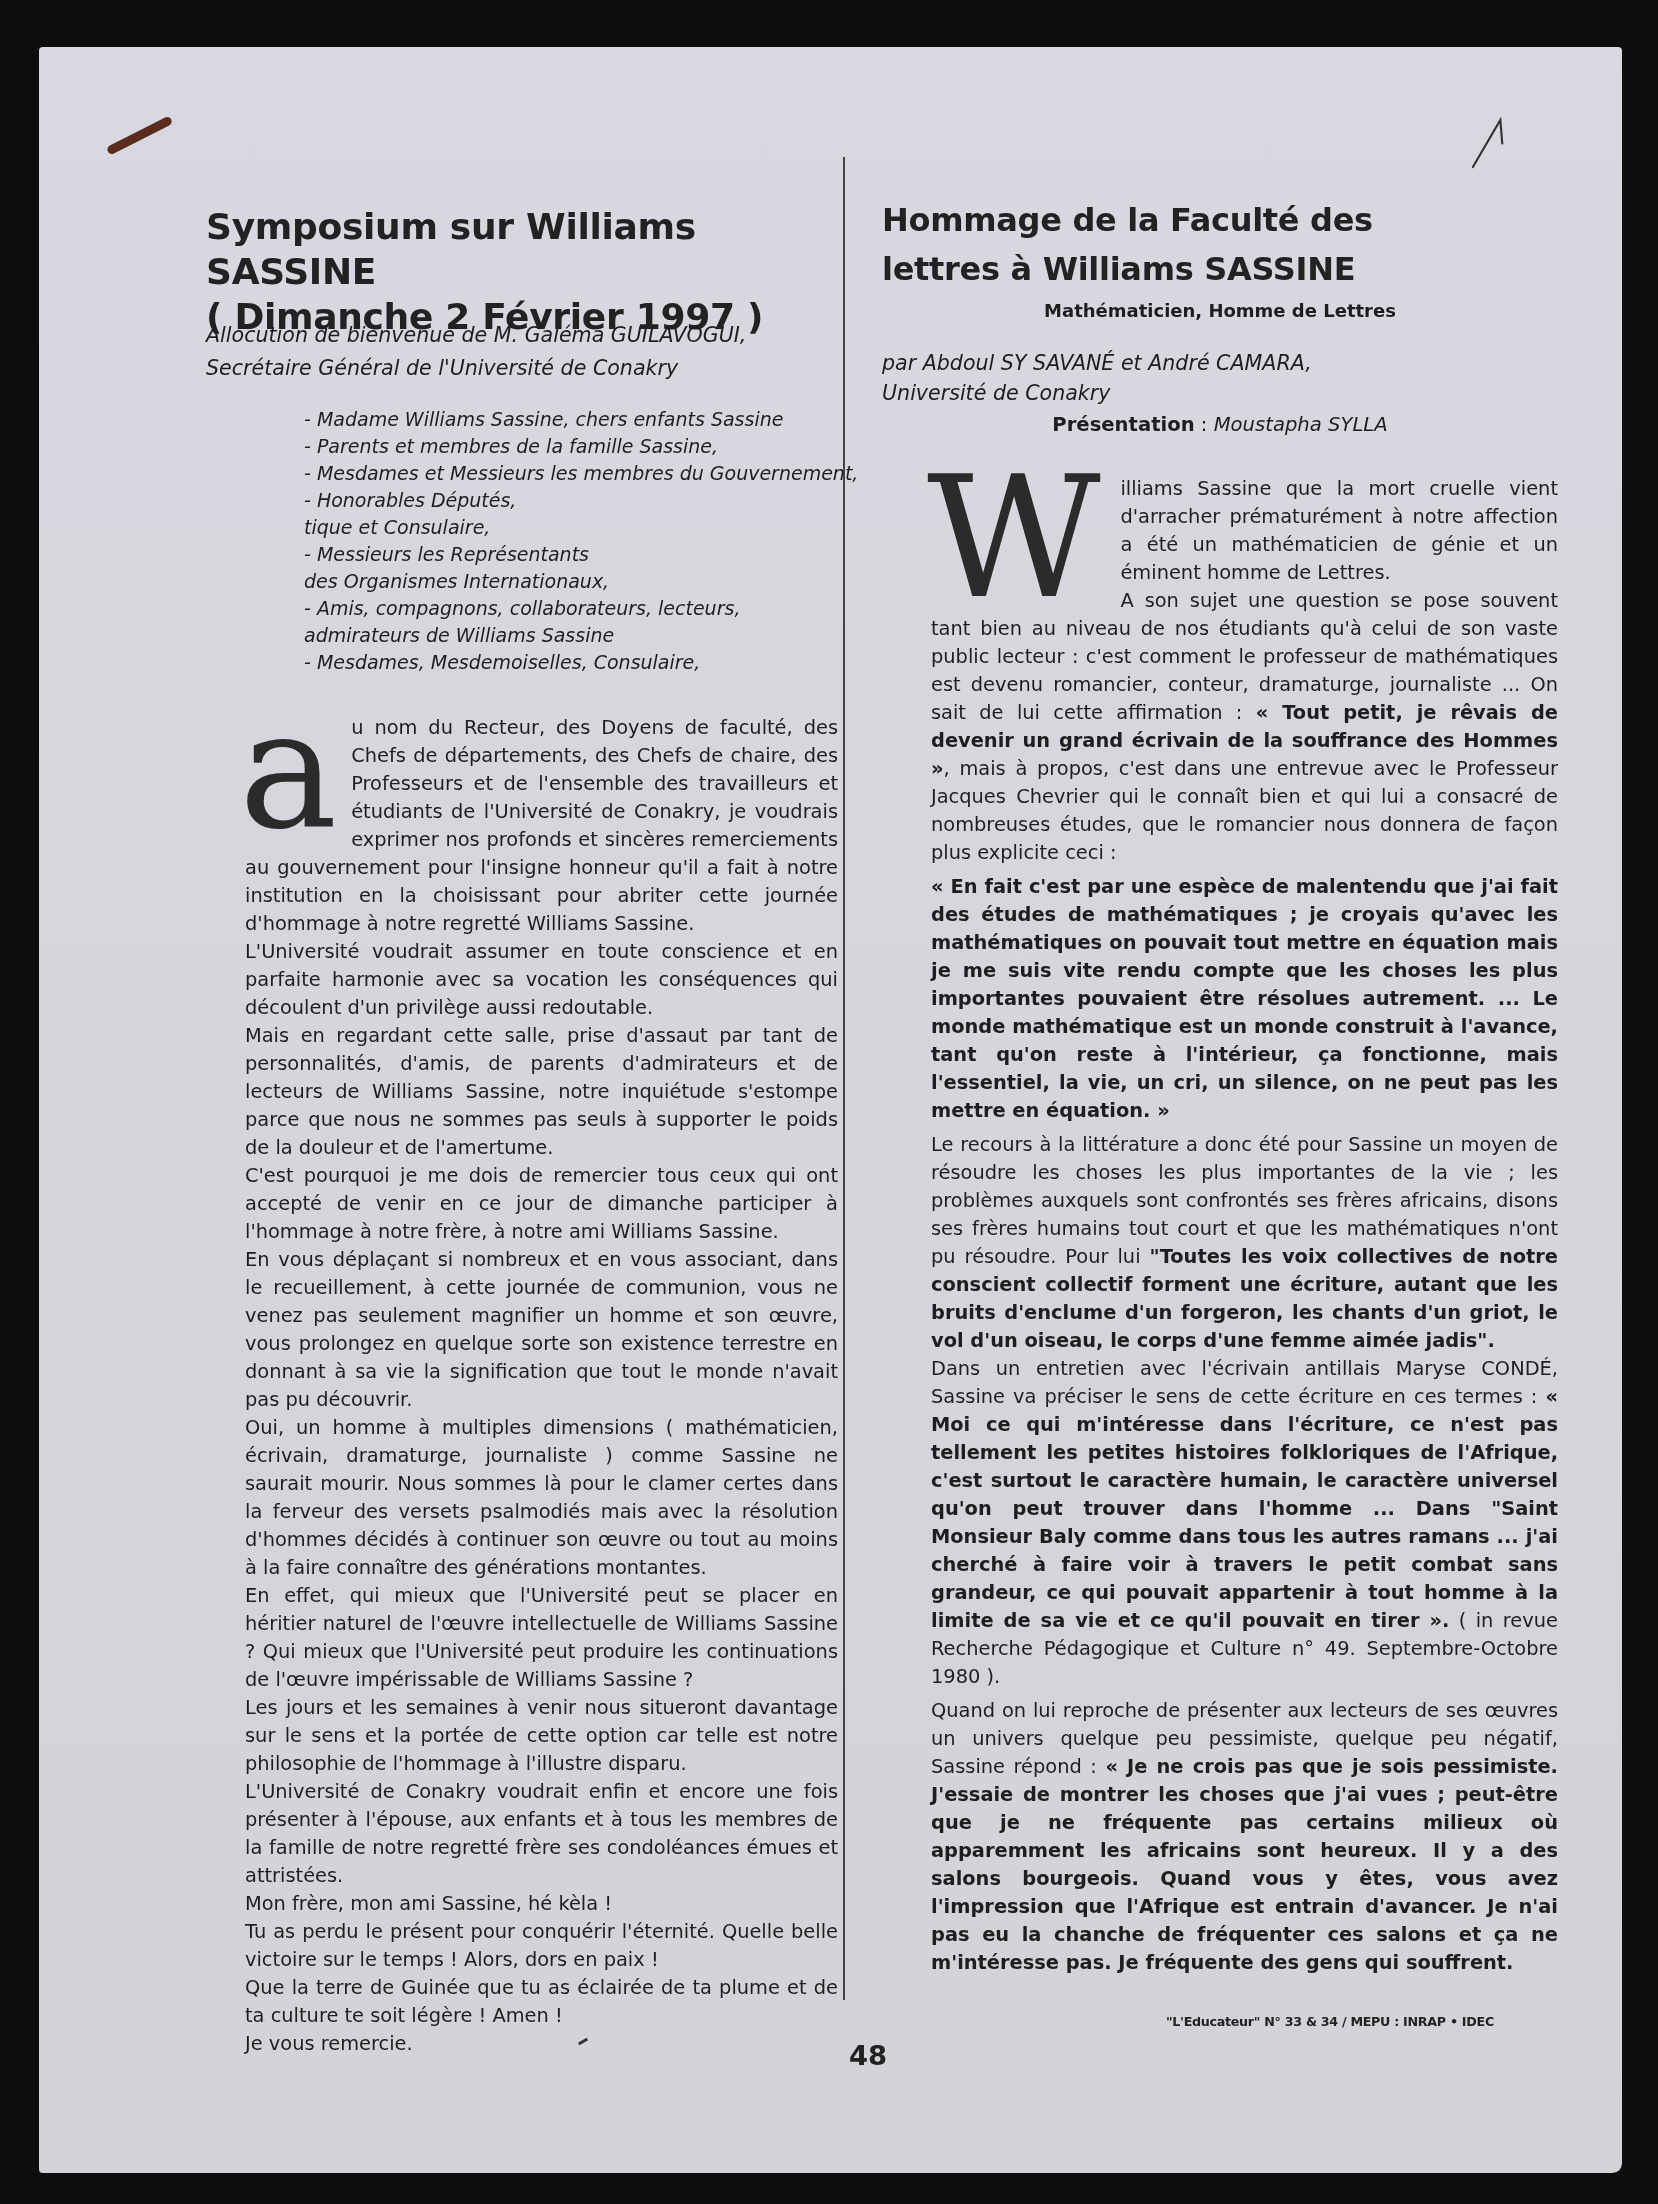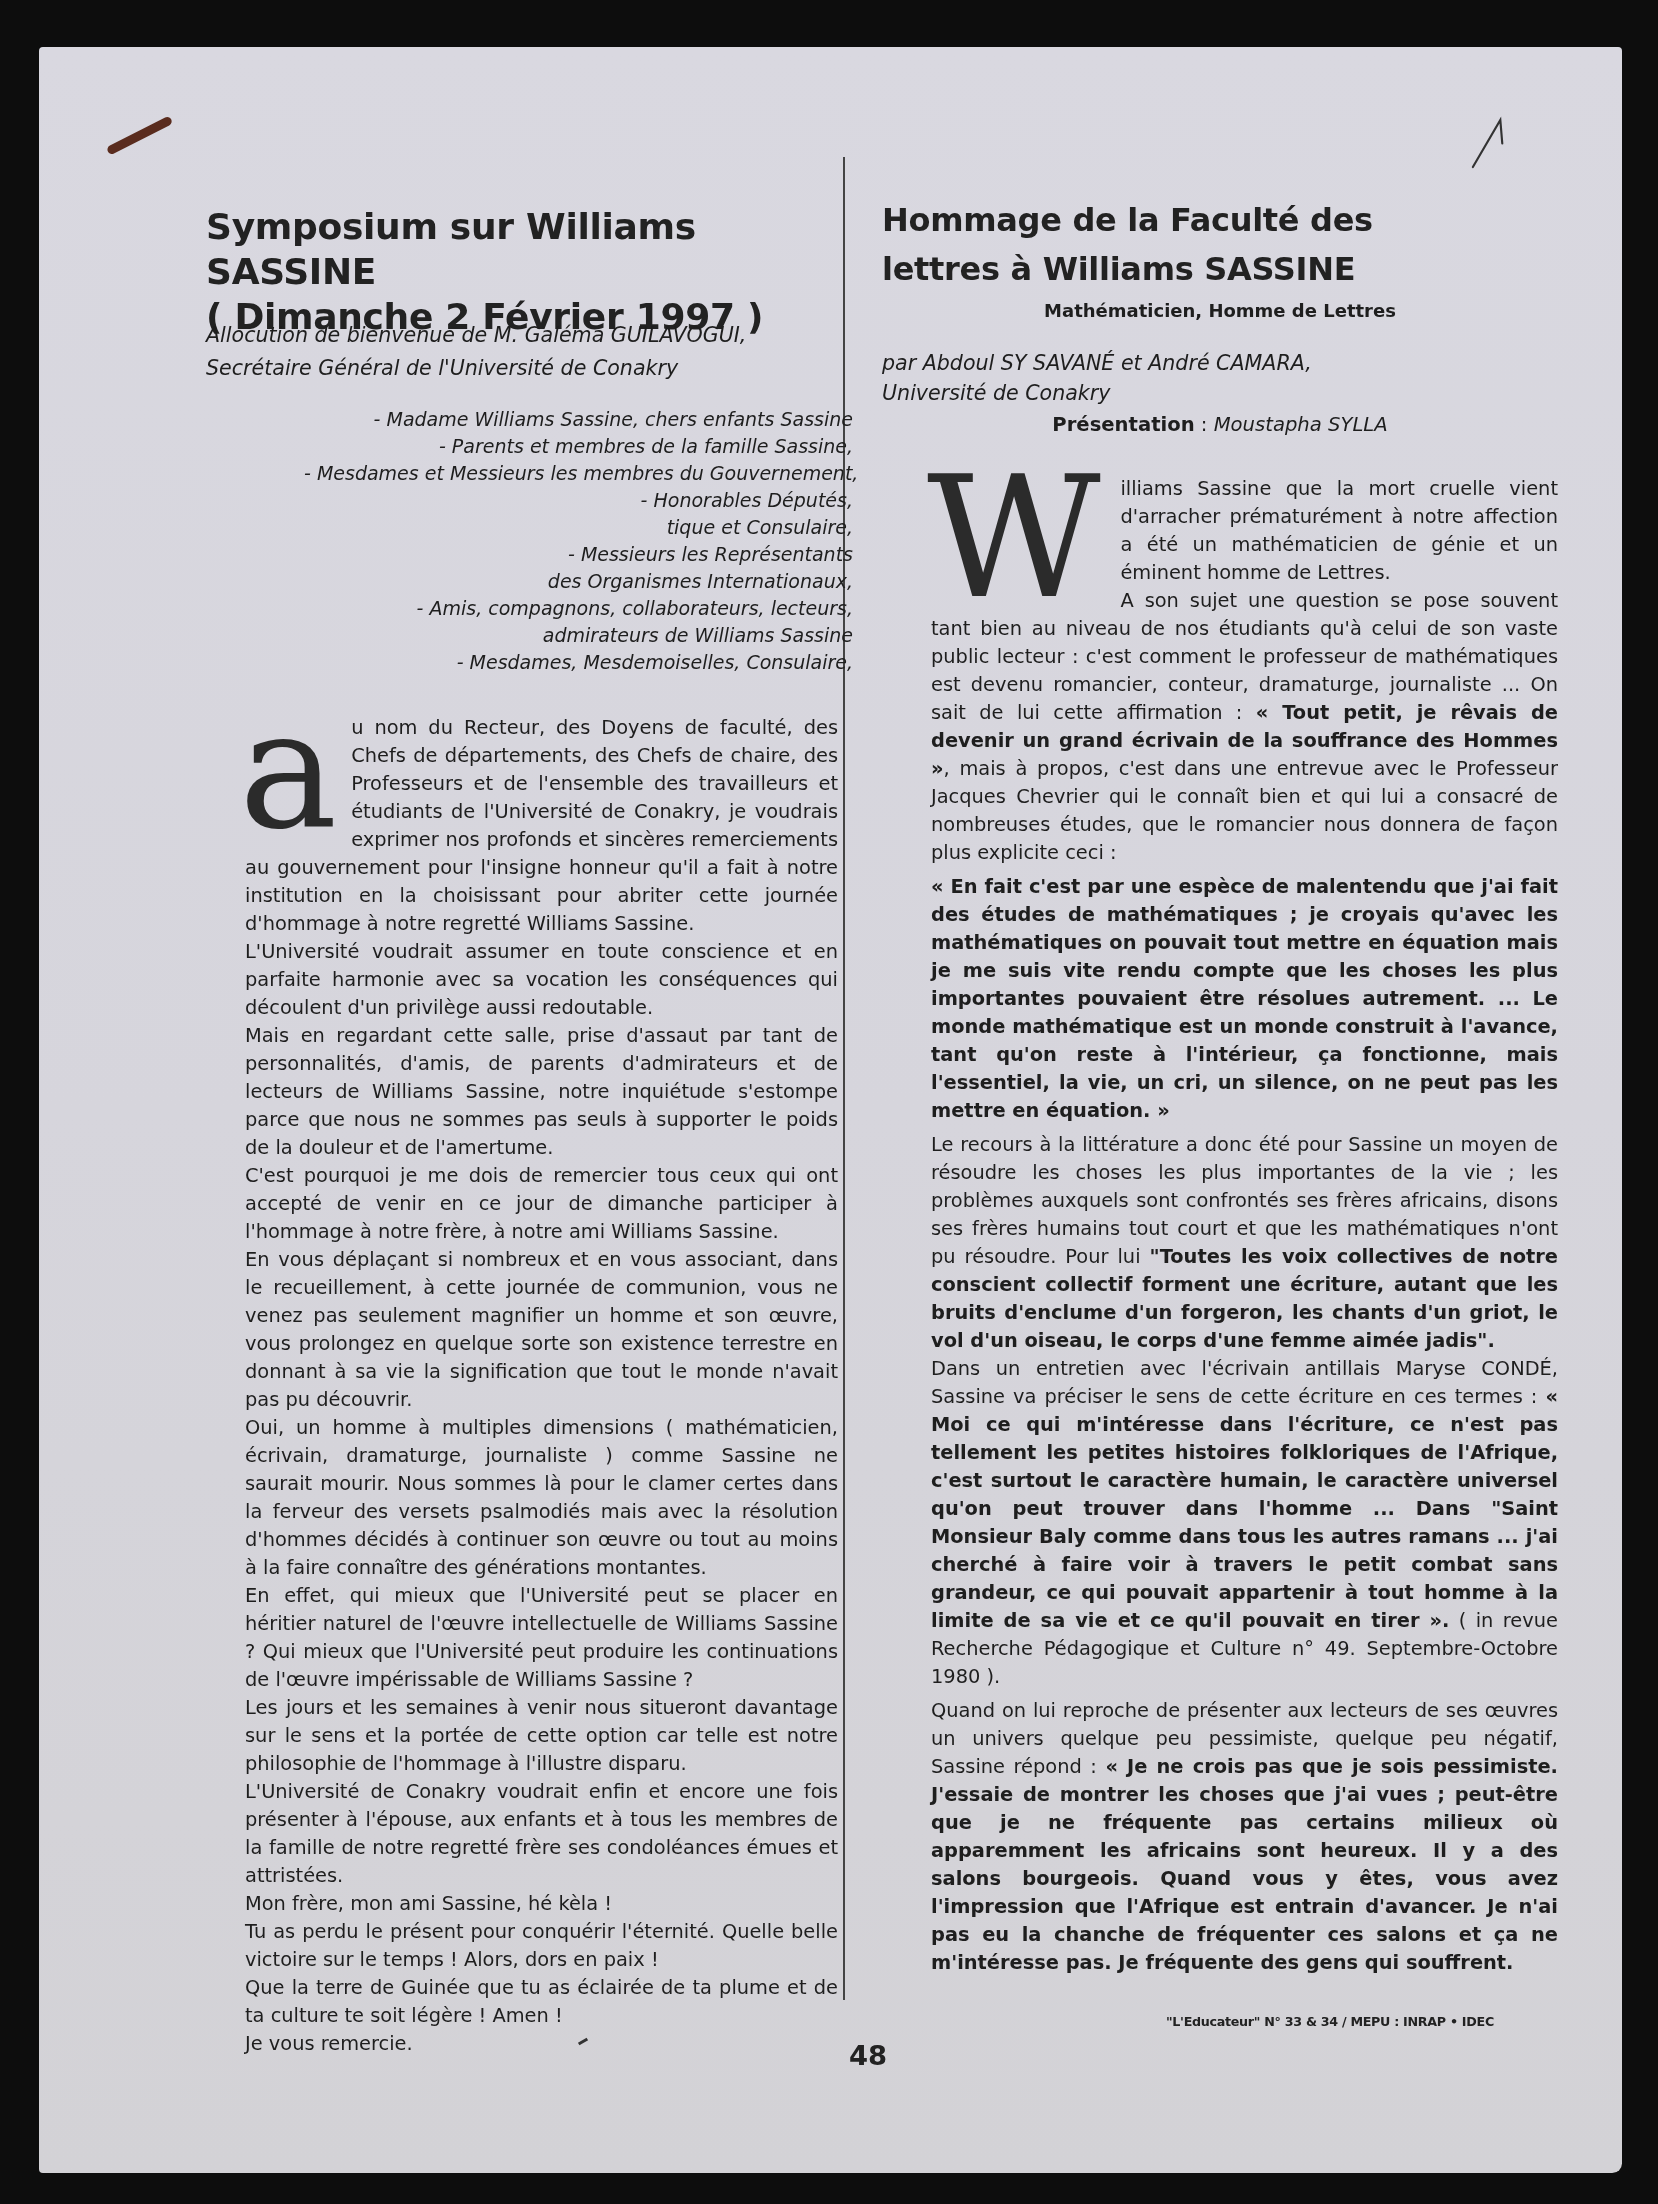--- a/index.html
+++ b/index.html
@@ -36,21 +36,21 @@
       font-weight: bold; text-align: left; margin: 0;
       color: #222; letter-spacing: -0.3px;
     }
     .left-title { position: absolute; top: 157px; width: 100%; font-size: 36px; line-height: 45px; }
     .byline { position: absolute; font-style: italic; text-align: left; width: 100%; font-size: 20.6px; line-height: 33px; }
     .left-byline { top: 272px; }
     .salutations {
       position: absolute; left: 98px; top: 359px; width: 549px;
       font-style: italic; font-size: 19px; line-height: 27px;
     }
-    .salutations div { white-space: nowrap; text-align: right; }
+    .salutations div { white-space: nowrap; }
     .body-text {
       position: absolute; font-size: 19.4px; line-height: 28px;
       text-align: justify;
     }
     .body-text p { margin: 0; }
     .left-body { left: 39px; top: 667px; width: 593px; }
     .drop-a {
       float: left; font-family: "DejaVu Serif", "Liberation Serif", serif;
       font-size: 165px; line-height: 120px; height: 116px;
       margin: -3.9px 13.7px 0 -5.9px; color: #2b2b2b;

